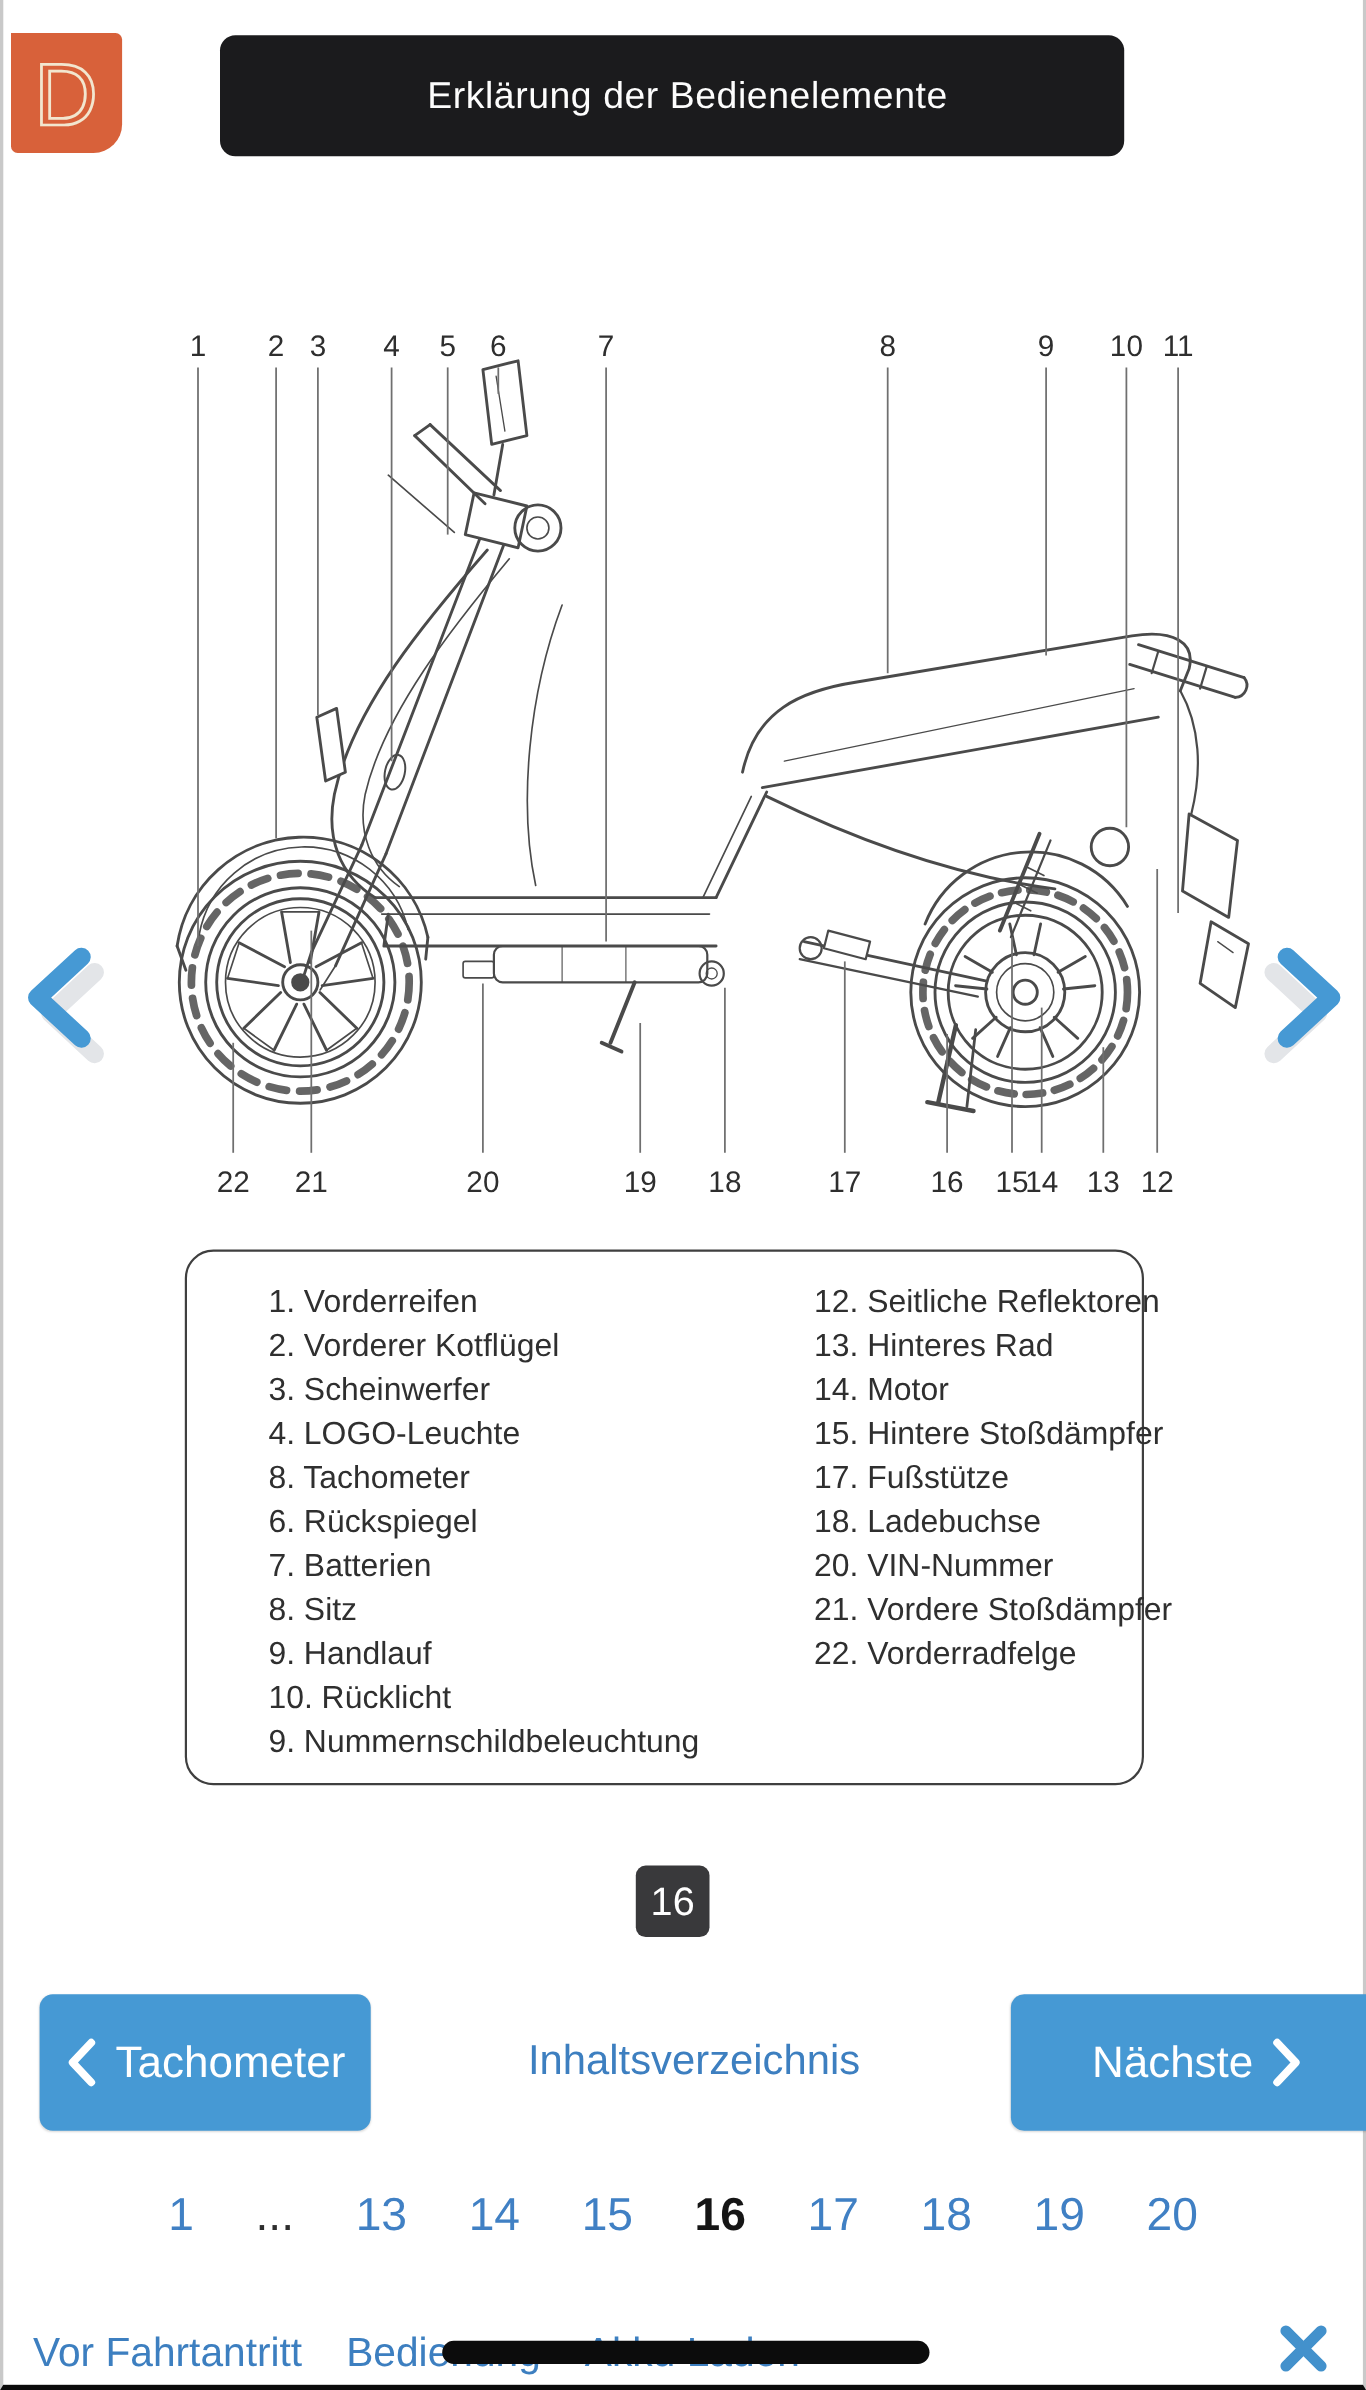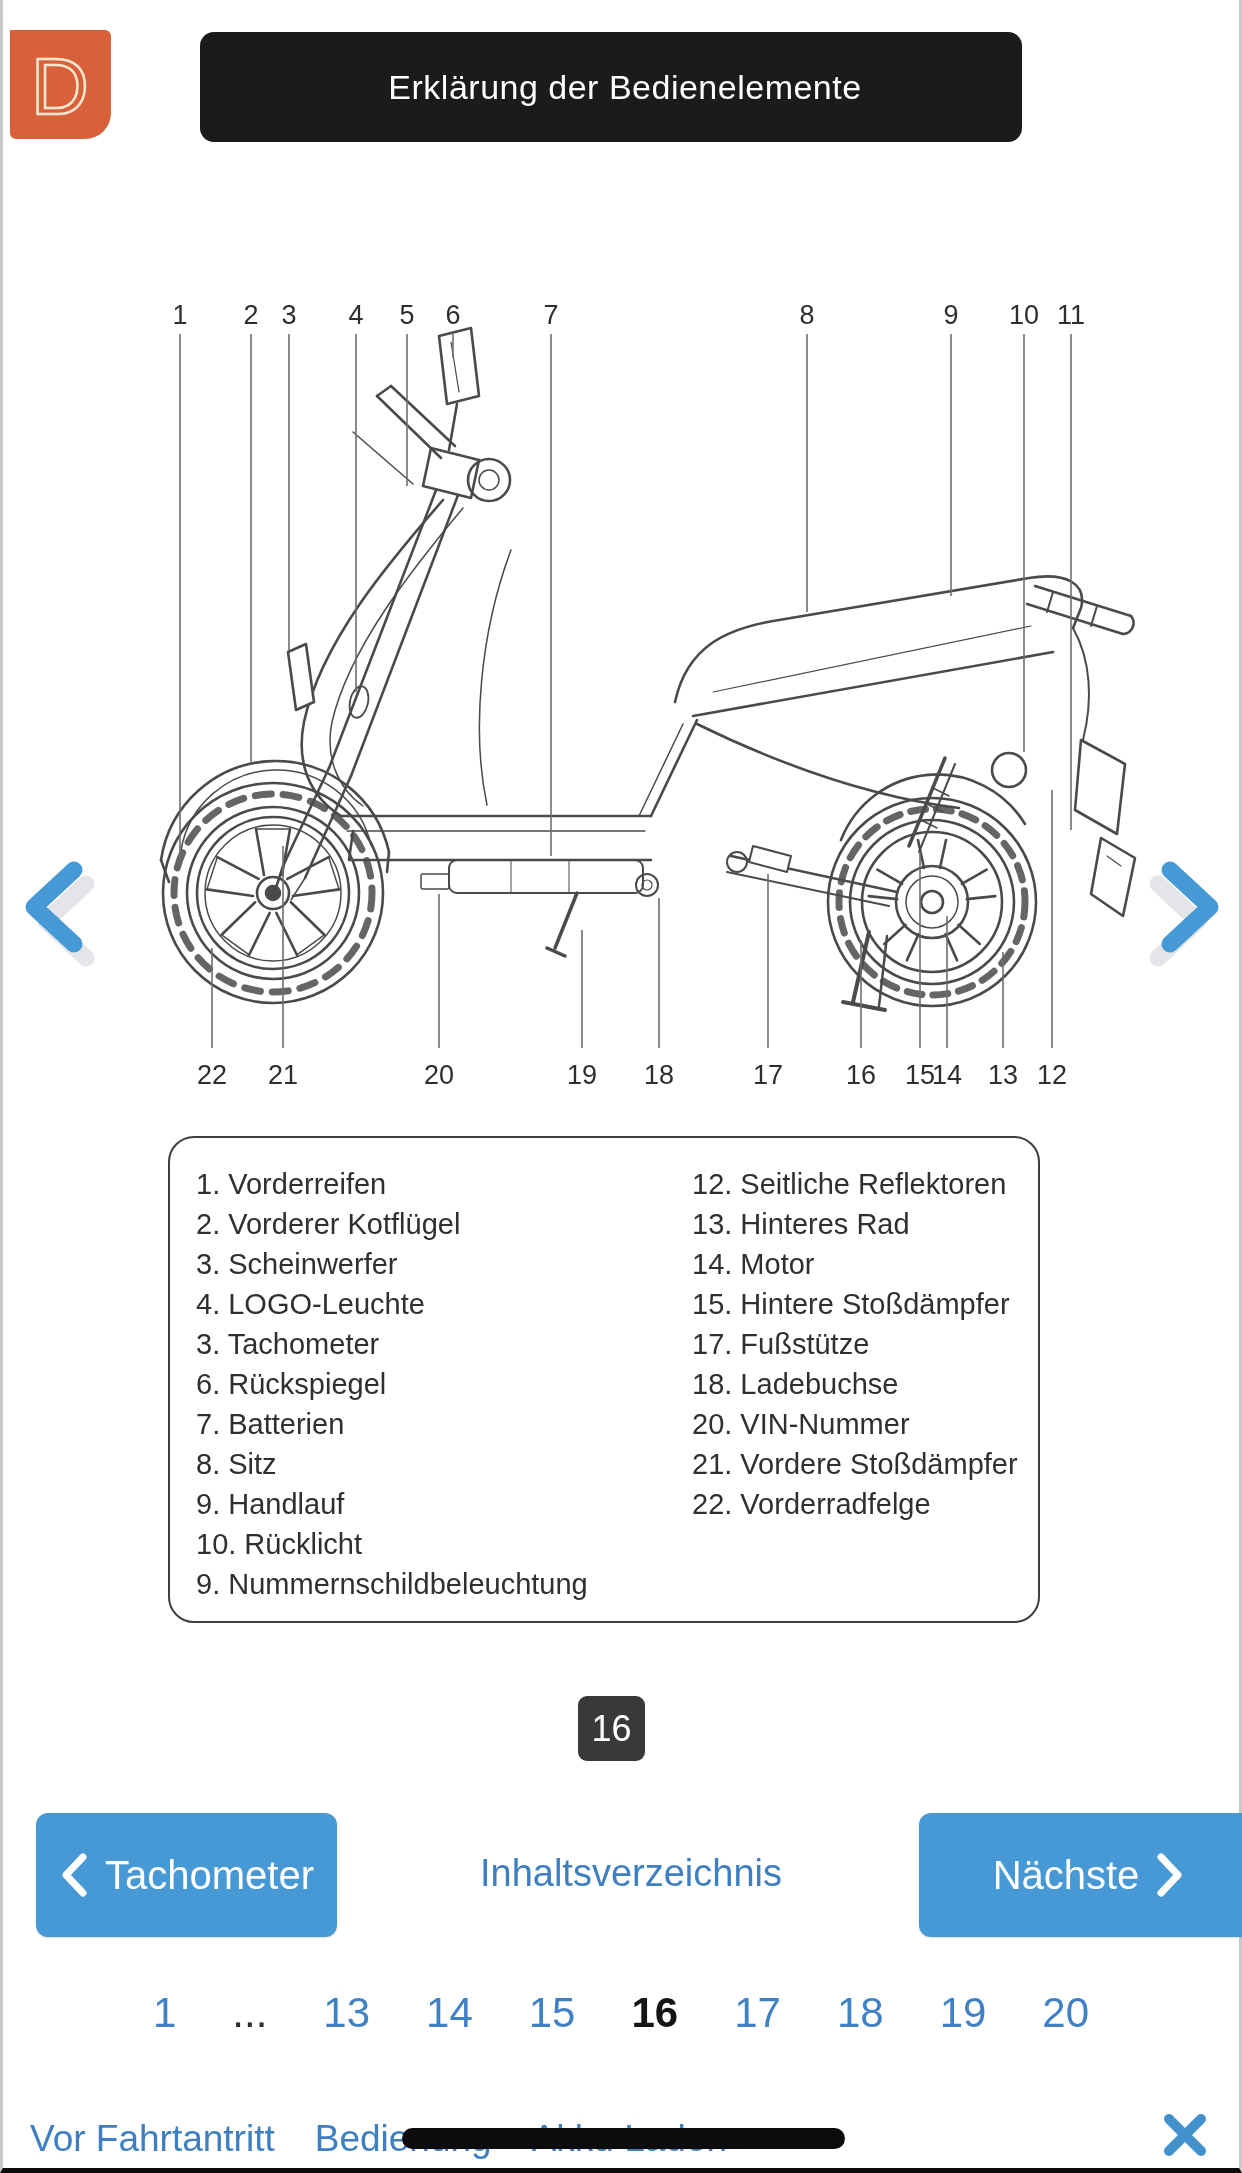--- a/index.html
+++ b/index.html
@@ -29,21 +29,21 @@
   .side-arrow.left{left:16px;}
   .side-arrow.right{left:1142px;}
   
   .legend-box{
     position:absolute;left:168px;top:1136px;width:872px;height:487px;
     border:2.5px solid #3f3f3f;border-radius:26px;box-sizing:border-box;
   }
   .legend-col{position:absolute;top:26px;margin:0;padding:0;list-style:none;}
   .legend-col.left{left:26px;}
   .legend-col.right{left:522px;}
-  .legend-col li{font-size:29px;line-height:40px;color:#2f2f2f;white-space:nowrap;}
+  .legend-col li{font-size:29px;line-height:40px;color:#2f2f2f;white-space:nowrap;margin-left:48px;}
   
   .page-badge{
     position:absolute;left:578px;top:1696px;width:67px;height:65px;background:#39393b;
     border-radius:9px;display:flex;align-items:center;justify-content:center;
     color:#fff;font-size:36px;
   }
   
   .nav-btn{
     position:absolute;top:1813px;height:124px;background:#4699d4;border:none;border-radius:12px;
     display:flex;align-items:center;justify-content:center;gap:16px;
@@ -293,21 +293,21 @@
     <polyline points="28,18 68,55 28,92" stroke="#4699d4" stroke-width="17" fill="none" stroke-linecap="round" stroke-linejoin="round"></polyline>
   </svg>
 </div>
 
 <div class="legend-box">
   <ul class="legend-col left" id="legend-left">
       <li>1. Vorderreifen</li>
       <li>2. Vorderer Kotflügel</li>
       <li>3. Scheinwerfer</li>
       <li>4. LOGO-Leuchte</li>
-      <li>3. Tachometer</li>
+      <li>8. Tachometer</li>
       <li>6. Rückspiegel</li>
       <li>7. Batterien</li>
       <li>8. Sitz</li>
       <li>9. Handlauf</li>
       <li>10. Rücklicht</li>
       <li>9. Nummernschildbeleuchtung</li>
     </ul>
   <ul class="legend-col right" id="legend-right">
       <li>12. Seitliche Reflektoren</li>
       <li>13. Hinteres Rad</li>

